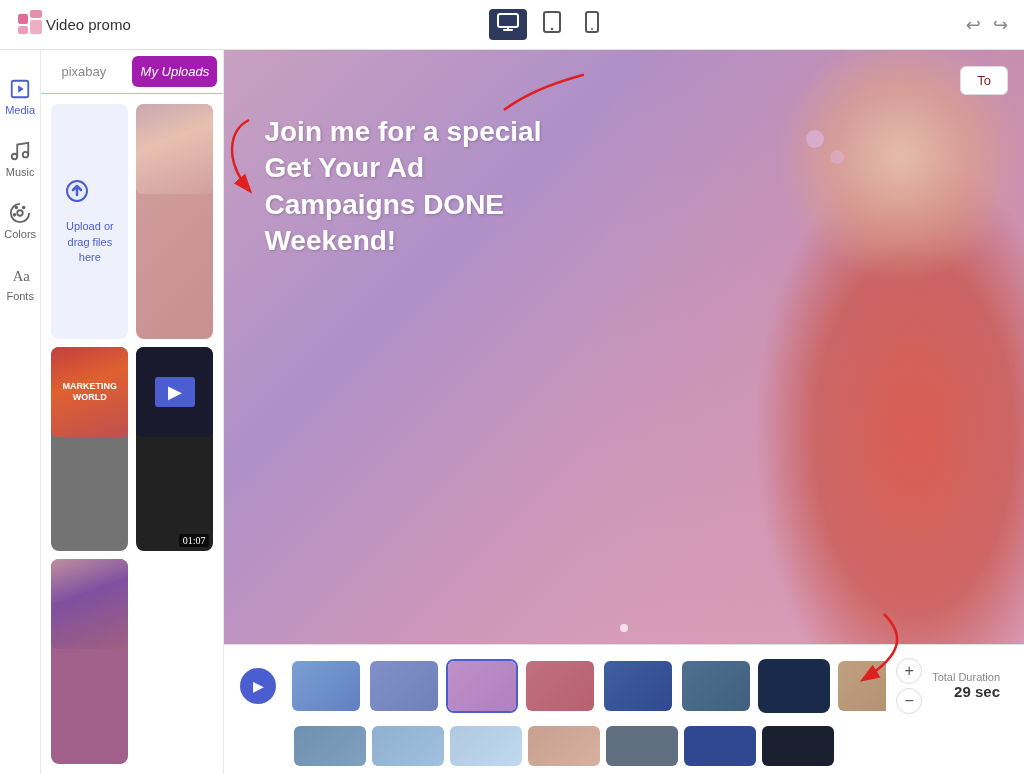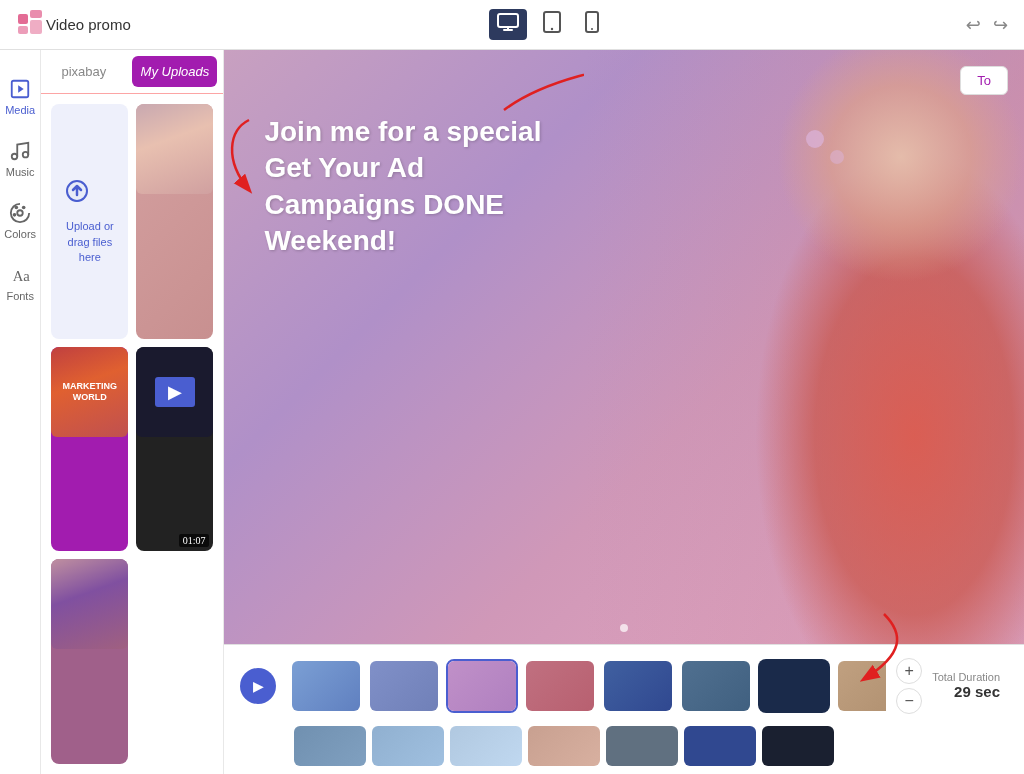--- a/index.html
+++ b/index.html
@@ -83,21 +83,21 @@
     
     .canvas-area {
       flex: 1; display: flex; flex-direction: column; position: relative;
     }
     .canvas-container {
       flex: 1; position: relative; overflow: hidden; background: #e8eaf0;
     }
     .canvas-to-btn {
       position: absolute; top: 16px; right: 16px;
       background: #fff; border: 1px solid #ddd; border-radius: 6px;
-      padding: 6px 16px; cursor: pointer; font-size: 13px; font-weight: 500; color: #a21caf;
+      padding: 6px 16px; cursor: pointer; font-size: 13px; font-weight: 500; color: #7f1d1d;
       z-index: 10;
     }
     .canvas-bg {
       width: 100%; height: 100%;
       background: linear-gradient(135deg, #c8a0c0 0%, #b090c8 30%, #d098b8 60%, #e8a8c0 100%);
       position: relative; overflow: hidden;
     }
     .canvas-text-overlay {
       position: absolute; left: 40px; top: 64px;
       color: #fff; font-size: 28px; font-weight: 700;
@@ -280,21 +280,21 @@
           <path d="M18 18 L18 10 M14 13 L18 9 L22 13" stroke="#4a5ed0" stroke-width="2.5" stroke-linecap="round" stroke-linejoin="round"></path>
           <path d="M12 22 Q18 26 24 22" stroke="#4a5ed0" stroke-width="1.5" stroke-linecap="round" fill="none"></path>
         </svg>
         <span class="upload-text">Upload or drag files here</span>
       </div>
 
       <div class="media-thumb" style="background: linear-gradient(135deg, #d4a0a0, #c89090);">
         <div style="width:100%;height:90px;background:linear-gradient(160deg,#c8a8b0 0%,#e8c0b0 40%,#d0a0a0 100%);border-radius:6px;"></div>
       </div>
 
-      <div class="media-thumb" style="background: #a21caf;">
+      <div class="media-thumb" style="background: #737373;">
         <div style="width:100%;height:90px;background:linear-gradient(160deg,#c04040 0%,#e06030 40%,#c05050 100%);border-radius:6px;display:flex;align-items:center;justify-content:center;">
           <span style="color:#fff;font-size:9px;font-weight:700;text-align:center;line-height:1.2;">MARKETING<br>WORLD</span>
         </div>
       </div>
 
       <div class="media-thumb" style="background:#222;">
         <div style="width:100%;height:90px;background:#1a1a2e;border-radius:6px;display:flex;align-items:center;justify-content:center;position:relative;">
           <div style="width:40px;height:30px;background:#4a5ed0;border-radius:3px;display:flex;align-items:center;justify-content:center;">
             <span style="color:#fff;font-size:18px;">▶</span>
           </div>

